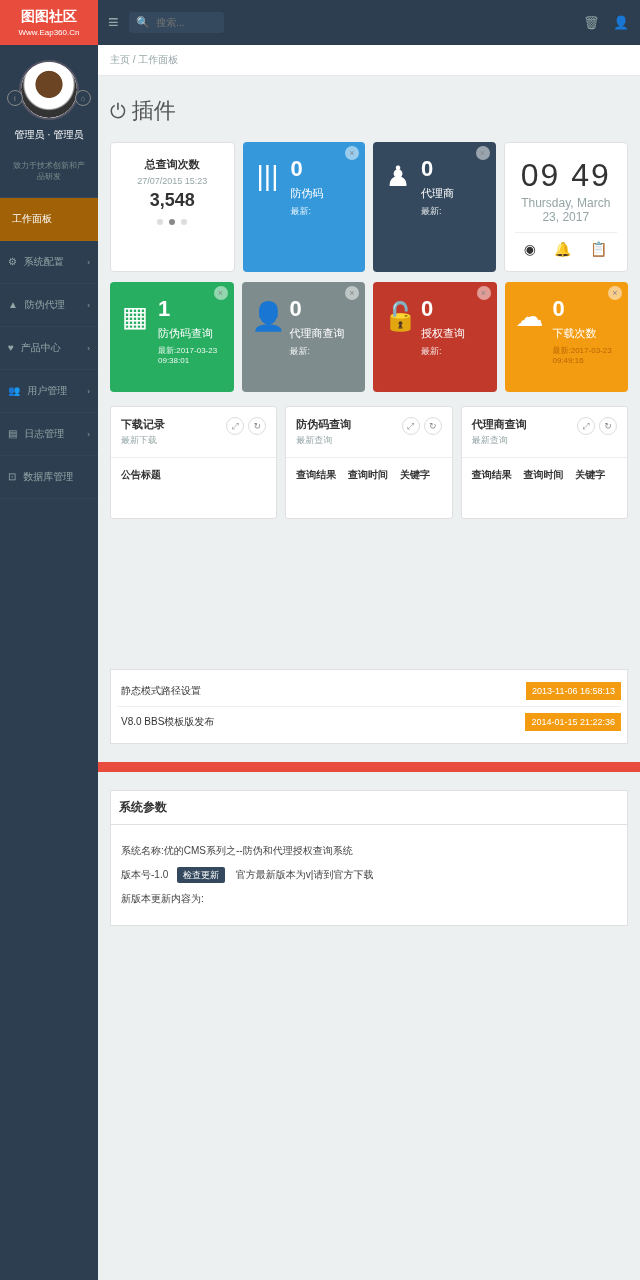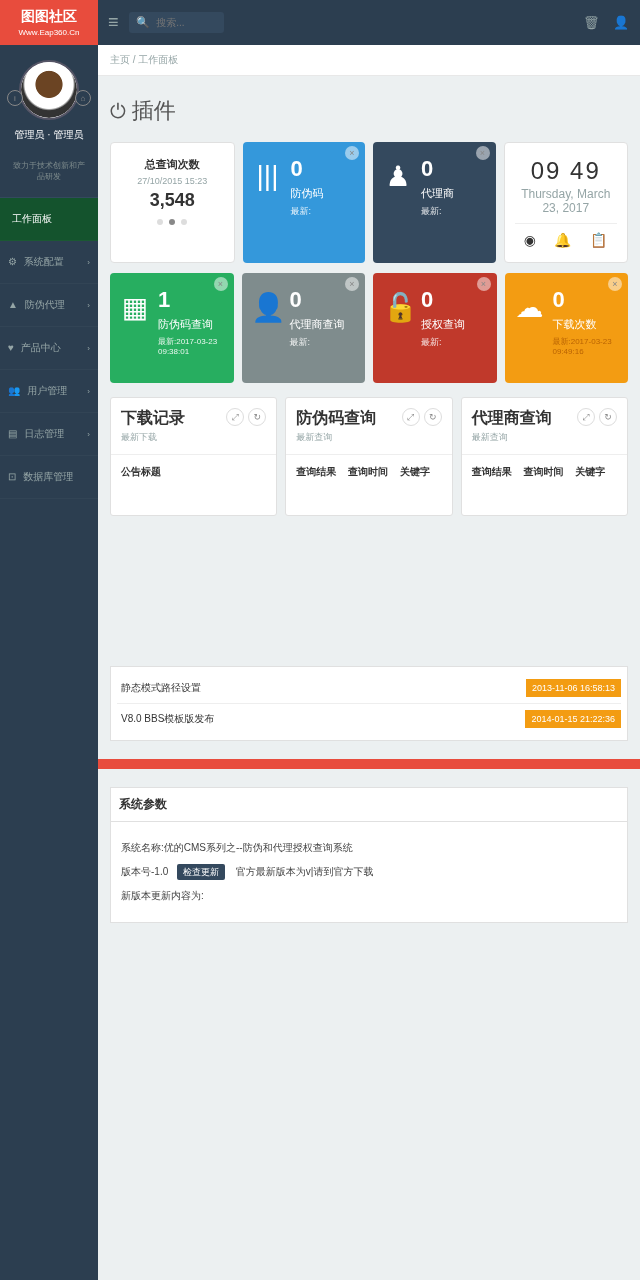--- a/index.html
+++ b/index.html
@@ -16,21 +16,21 @@
 .avatar { width: 60px; height: 60px; border-radius: 50%; border: 2px solid #556; background: #fff; display: flex; align-items: center; justify-content: center; font-size: 30px; overflow: hidden; }
 .avatar-face { width: 100%; height: 100%; background: radial-gradient(circle at 50% 40%, #6b4423 30%, #fff 32%, #fff 55%, #333 60%); border-radius: 50%; }
 .mini-icon { position: absolute; width: 16px; height: 16px; border: 1px solid #888; border-radius: 50%; display: flex; align-items: center; justify-content: center; font-size: 8px; color: #888; background: rgba(44,62,80,0.9); }
 .mini-icon.left { left: -12px; top: 30px; }
 .mini-icon.right { right: -12px; top: 30px; }
 .user-label { color: #fff; font-size: 10px; margin-top: 6px; }
 .user-sub { color: #7f8c8d; font-size: 8px; margin-top: 18px; }
 
 .nav { flex: 1; }
 .nav-item { color: #95a5a6; padding: 14px 8px; font-size: 10px; display: flex; align-items: center; justify-content: space-between; cursor: pointer; border-bottom: 1px solid rgba(255,255,255,0.03); }
-.nav-item.active { color: #fff; background: #14532d; }
+.nav-item.active { color: #fff; background: #a16207; }
 .nav-ico { width: 12px; font-size: 10px; margin-right: 4px; }
 .nav-arrow { font-size: 8px; }
 
 
 .main { flex: 1; display: flex; flex-direction: column; background: #ecf0f1; }
 .topbar { height: 45px; background: #2c3e50; display: flex; align-items: center; padding: 0 10px; gap: 10px; }
 .menu-toggle { color: #95a5a6; font-size: 18px; cursor: pointer; }
 .search-wrap { display: flex; align-items: center; background: #34495e; border-radius: 3px; padding: 4px 8px; gap: 6px; }
 .search-ico { color: #95a5a6; font-size: 11px; }
 .search-input { background: transparent; border: none; color: #95a5a6; font-size: 10px; width: 60px; outline: none; }
@@ -62,30 +62,30 @@
 .card-icon { font-size: 28px; margin-top: 4px; width: 30px; text-align: center; }
 .card-body { flex: 1; }
 
 .stat-title { font-size: 11px; font-weight: bold; color: #333; }
 .stat-date { font-size: 9px; color: #95a5a6; margin: 4px 0; }
 .stat-big { font-size: 18px; font-weight: bold; color: #333; }
 .dots { margin-top: 8px; display: flex; justify-content: center; gap: 6px; }
 .dot { width: 6px; height: 6px; border-radius: 50%; background: #ddd; }
 .dot.active { background: #888; }
 
-.clock-time { font-size: 24px; font-weight: 300; color: #333; letter-spacing: 2px; text-align: center; }
+.clock-time { font-size: 32px; font-weight: 300; color: #333; letter-spacing: 2px; text-align: center; }
 .clock-date { font-size: 12px; color: #95a5a6; text-align: center; margin-top: 2px; }
 .clock-border { border-bottom: 1px solid #eee; padding-bottom: 8px; margin-bottom: 8px; }
 .clock-icons { display: flex; justify-content: space-around; font-size: 14px; color: #333; }
 
 
 .panels-row { display: flex; gap: 8px; margin-top: 14px; }
 .panel { flex: 1; background: #fff; border: 1px solid #e0e0e0; border-radius: 3px; }
 .panel-head { padding: 10px; display: flex; justify-content: space-between; align-items: flex-start; border-bottom: 1px solid #eee; }
-.panel-title { font-size: 16px; color: #333; font-weight: bold; }
+.panel-title { font-size: 11px; color: #333; font-weight: bold; }
 .panel-sub { font-size: 9px; color: #95a5a6; margin-top: 2px; }
 .panel-actions { display: flex; gap: 4px; }
 .pact { width: 18px; height: 18px; border: 1px solid #ddd; border-radius: 50%; display: flex; align-items: center; justify-content: center; font-size: 9px; color: #888; cursor: pointer; }
 .panel-body { padding: 10px; min-height: 60px; }
 .panel-cols { display: flex; font-size: 10px; color: #333; font-weight: bold; gap: 10px; }
 .panel-cols span { flex: 1; }
 
 
 .announce { margin-top: 150px; background: #fff; padding: 6px; border: 1px solid #e0e0e0; }
 .announce-row { display: flex; align-items: center; padding: 4px 0; gap: 8px; font-size: 10px; border-top: 1px solid #eee; }
@@ -169,21 +169,21 @@
 
     <div class="content">
       <div class="page-title">
         <span class="pt-ico">⏻</span>
         <span>插件</span>
       </div>
 
       <div class="cards-row">
         <div class="card c-white">
           <div class="stat-title">总查询次数</div>
-          <div class="stat-date">27/10/2015 15:23</div>
+          <div class="stat-date">27/07/2015 15:23</div>
           <div class="stat-big">3,548</div>
           <div class="dots">
               <div class="dot"></div>
               <div class="dot active"></div>
               <div class="dot"></div>
             </div>
         </div>
         <div class="card c-blue">
           <span class="close-btn">×</span>
           <div class="card-flex">

